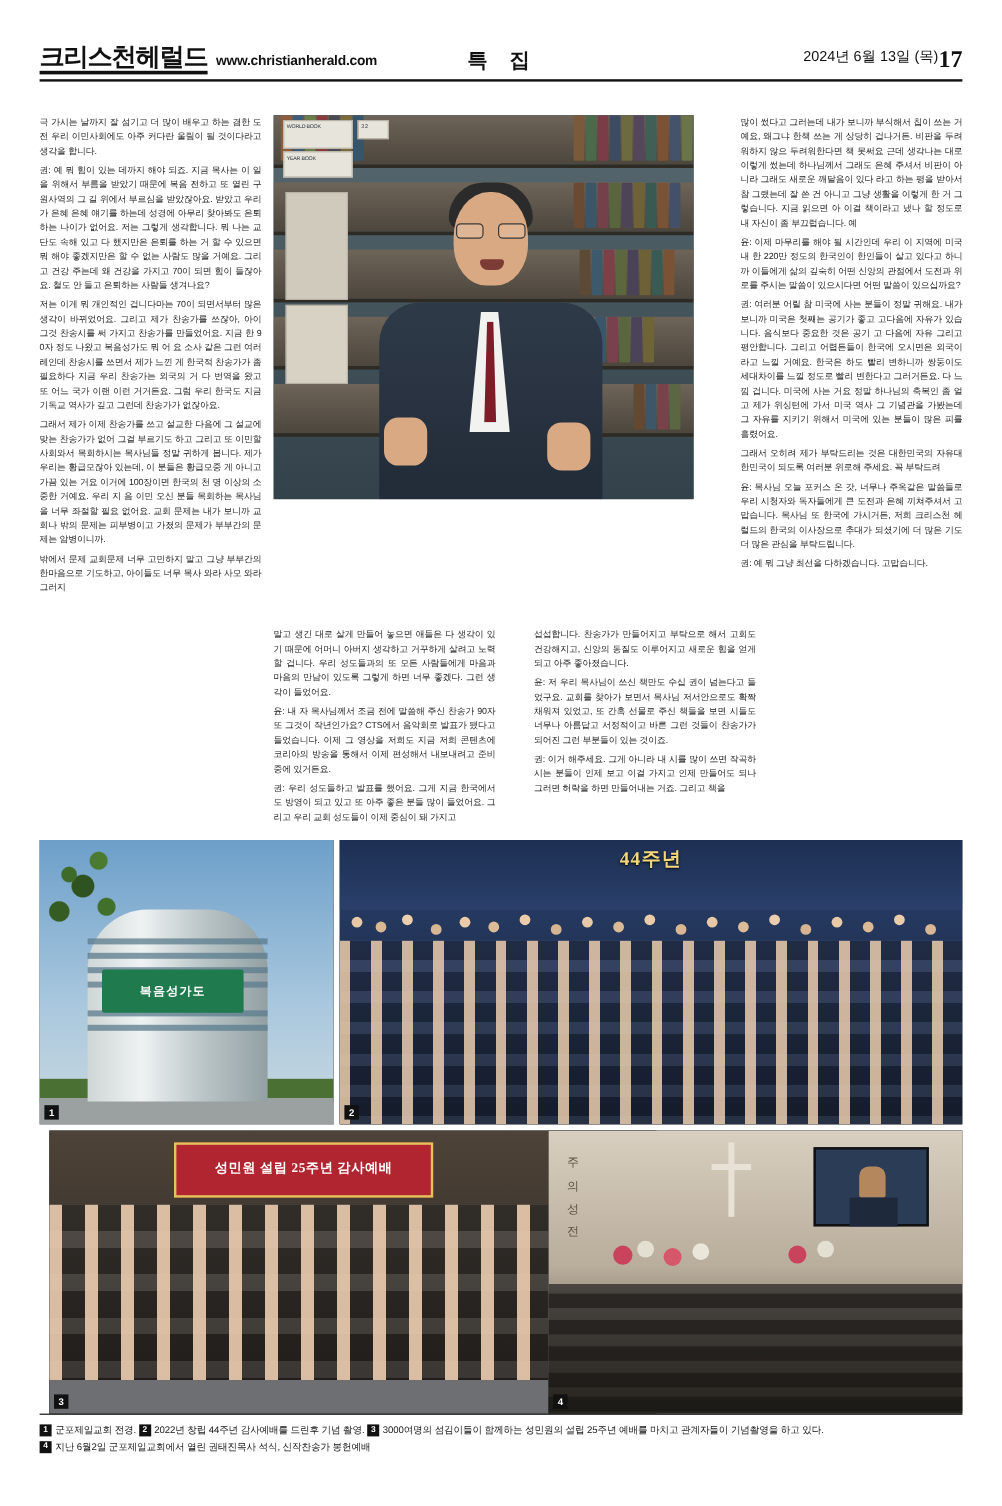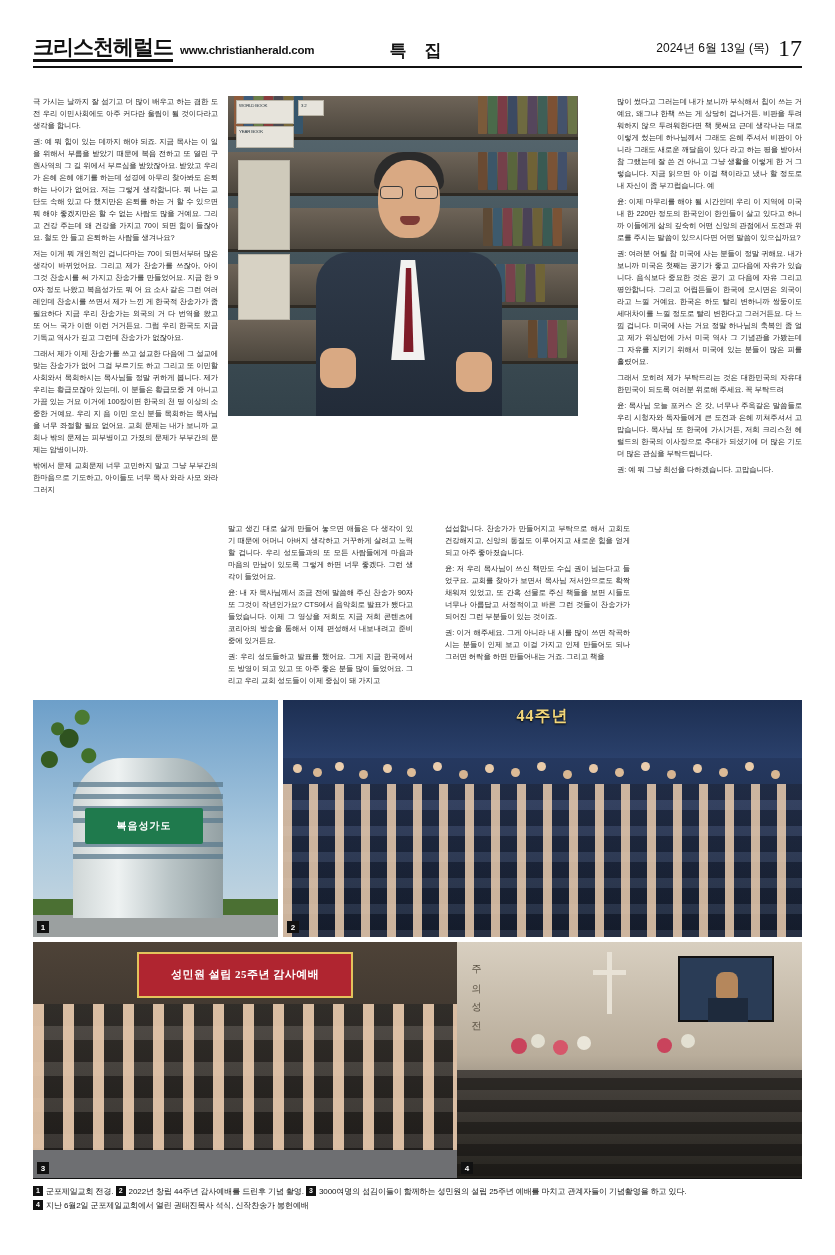--- a/index.html
+++ b/index.html
@@ -49,30 +49,30 @@
     font-family: Liberation Mono, monospace;
     font-weight: 700;
     font-size: 17px;
     letter-spacing: 4px;
     color:#111;
     position: absolute;
     left: 50%;
     transform: translateX(-50%);
     bottom: 4px;
   }
-  .mast-right { display:flex; align-items:center; gap:9px; }
+  .mast-right { display:flex; align-items:flex-start; }
   .mast-date {
     font-size: 12px;
     color:#111;
     font-family: "Liberation Sans", sans-serif;
   }
   .mast-page {
     font-family: "Liberation Serif", serif;
-    font-size: 24px;
-    font-weight: 400;
+    font-size: 20px;
+    font-weight: 700;
     color:#111;
   }
   
   .columns {
     position: absolute;
     left: 33px;
     top: 96px;
     width: 769px;
     height: 590px;
   }
@@ -177,21 +177,21 @@
     width: 769px;
     height: 478px;
   }
   .ph {
     position: absolute;
     overflow: hidden;
     background:#333;
   }
   .ph1 { left:0;   top:0;   width:245px; height:237px; }
   .ph2 { left:250px; top:0; width:519px; height:237px; }
-  .ph3 { left:0;   top:242px; width:506px; height:236px; }
+  .ph3 { left:8px;   top:242px; width:506px; height:236px; }
   .ph4 { left:424px; top:242px; width:345px; height:236px; }
   .num {
     position:absolute; left:4px; bottom:4px;
     width:12px; height:12px;
     background:#111; color:#fff;
     font-size:8px; font-weight:700;
     display:flex; align-items:center; justify-content:center;
     font-family:"Liberation Sans", sans-serif;
     z-index: 40;
   }

